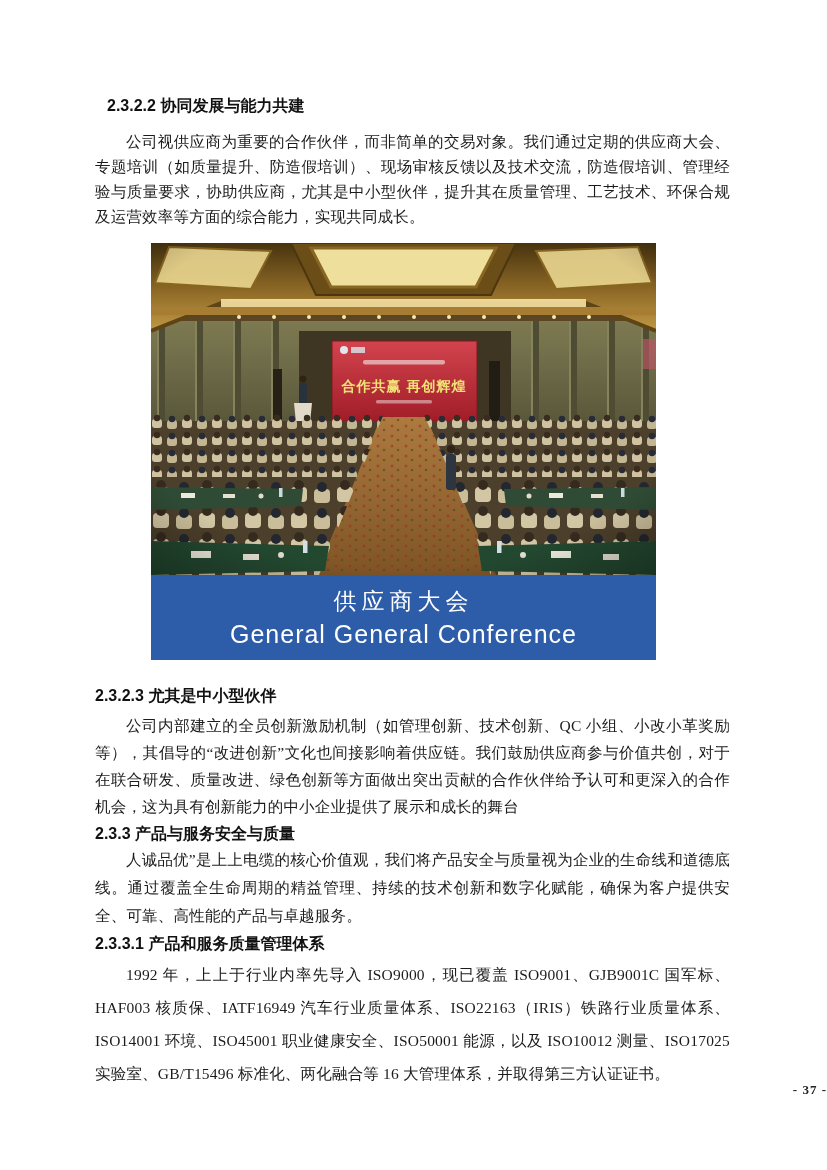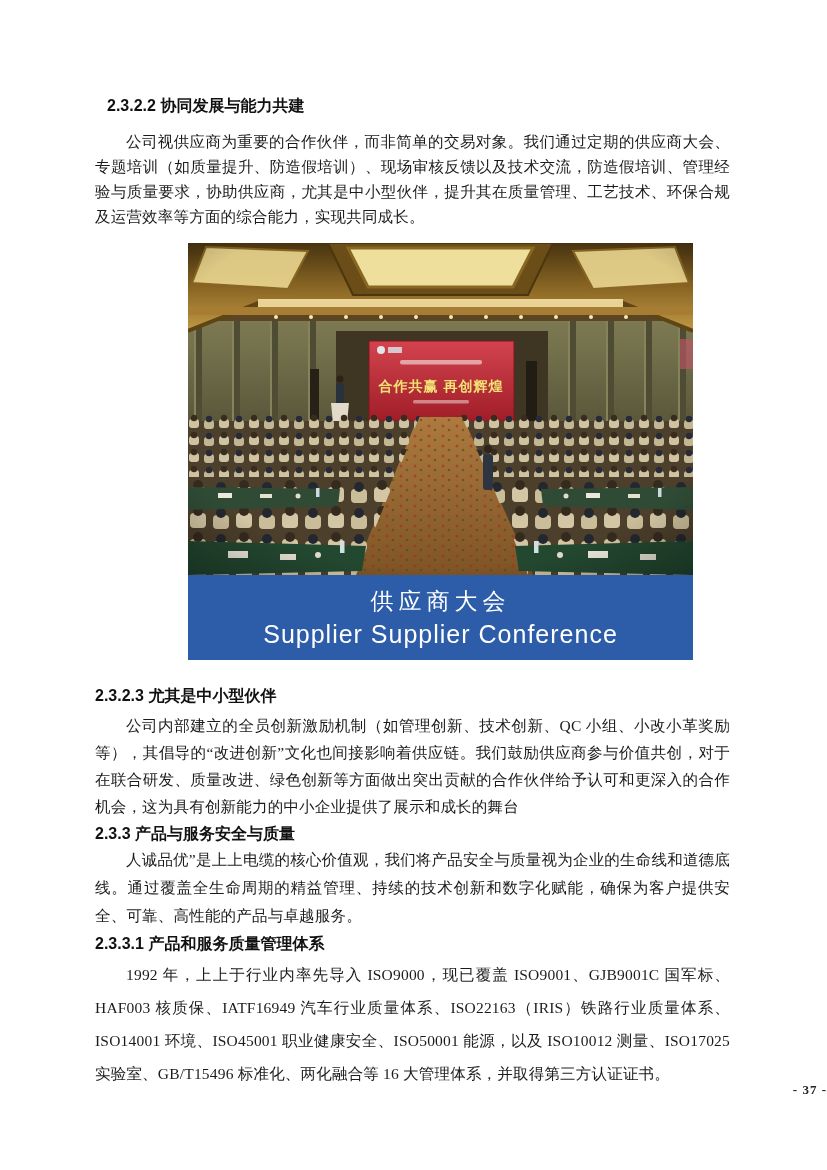--- a/index.html
+++ b/index.html
@@ -30,21 +30,21 @@
     text-align:justify;
     text-indent:2em;
     margin:0;
     letter-spacing:0.2px;
   }
   .p1{line-height:25px;margin-bottom:2px;}
   .p2{line-height:27px;}
   .p3{line-height:28px;}
   .p4{line-height:33px;}
   figure.conf-figure{
-    margin:0 0 0 81px;
+    margin:0 0 0 44px;
     width:505px;
     padding:12px;
   }
   .photo{
     position:relative;
     width:505px;height:332px;
     overflow:hidden;
     background:#5a4422;
   }
   .photo svg{display:block;width:505px;height:332px;}
@@ -221,21 +221,21 @@
           <circle cx="372" cy="312" r="3" fill="#e8e4d8"></circle>
           <rect x="346" y="298" width="4.5" height="12" fill="#d6e7ee"></rect>
         </g>
 
         <rect x="0" y="0" width="505" height="332" fill="#7a5a20" opacity="0.05"></rect>
         <rect x="0" y="0" width="505" height="332" fill="url(#vignG)"></rect>
       </svg>
     </div>
     <figcaption class="caption-bar" style="background:#2d5ca8;">
       <div class="caption-cn">供应商大会</div>
-      <div class="caption-en">Supplier Supplier Conference</div>
+      <div class="caption-en">General General Conference</div>
     </figcaption>
   </figure>
 
   <h3 class="sec-heading h2">2.3.2.3 尤其是中小型伙伴</h3>
   <p class="body-par p2">公司内部建立的全员创新激励机制（如管理创新、技术创新、QC 小组、小改小革奖励等），其倡导的“改进创新”文化也间接影响着供应链。我们鼓励供应商参与价值共创，对于在联合研发、质量改进、绿色创新等方面做出突出贡献的合作伙伴给予认可和更深入的合作机会，这为具有创新能力的中小企业提供了展示和成长的舞台</p>
 
   <h3 class="sec-heading h3">2.3.3 产品与服务安全与质量</h3>
   <p class="body-par p3">人诚品优”是上上电缆的核心价值观，我们将产品安全与质量视为企业的生命线和道德底线。通过覆盖全生命周期的精益管理、持续的技术创新和数字化赋能，确保为客户提供安全、可靠、高性能的产品与卓越服务。</p>
 
   <h3 class="sec-heading h4">2.3.3.1 产品和服务质量管理体系</h3>

